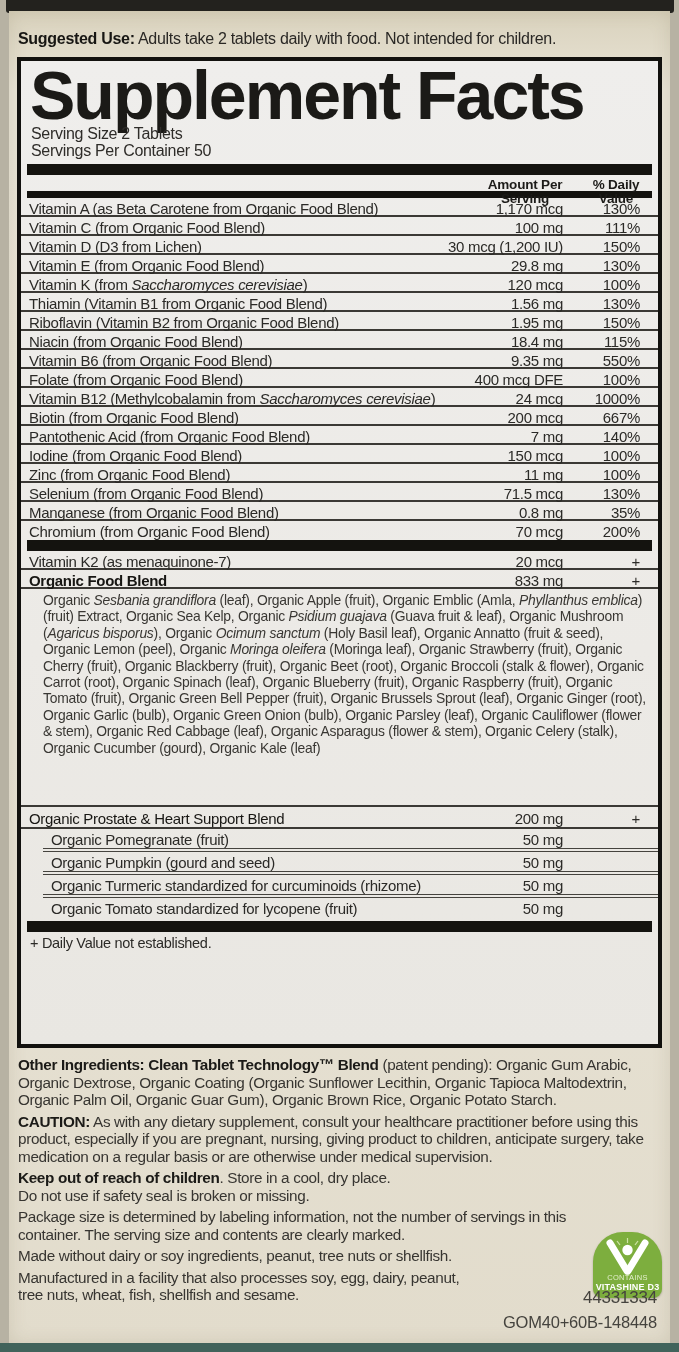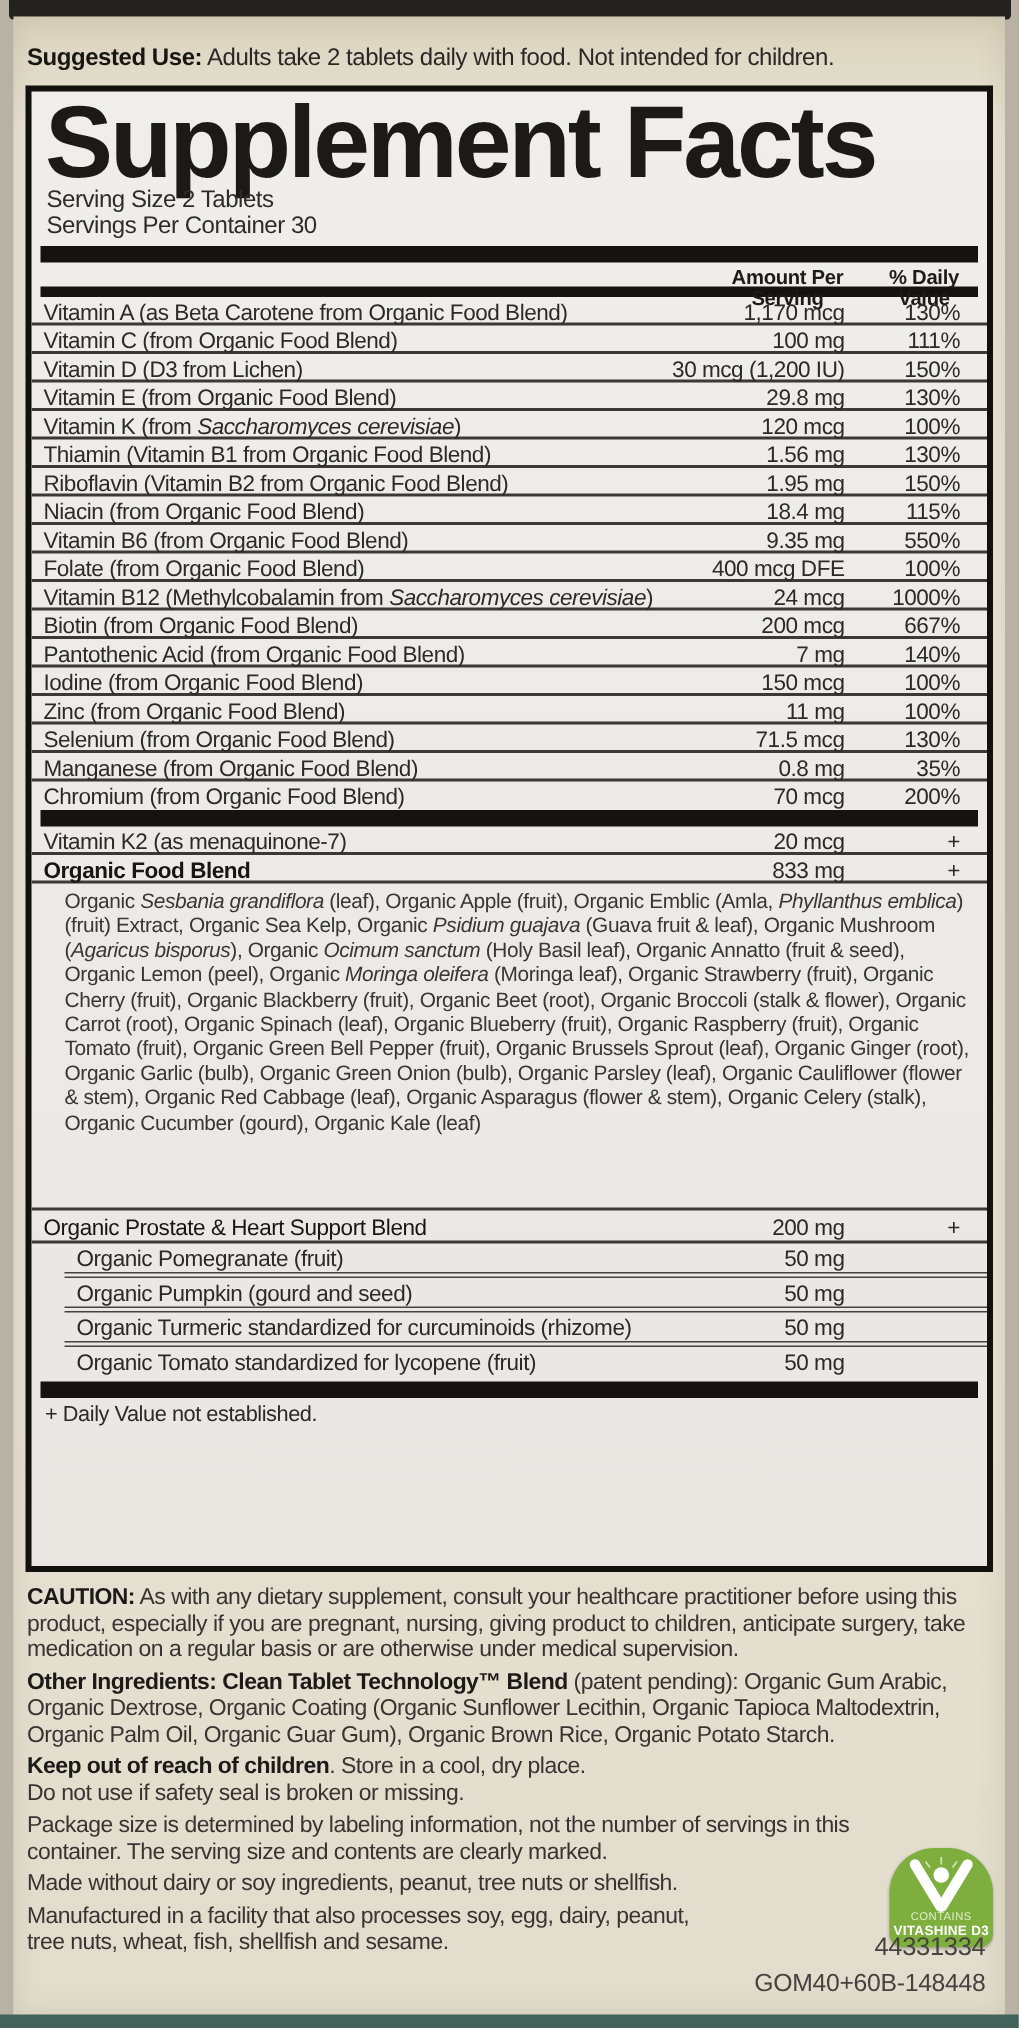--- a/index.html
+++ b/index.html
@@ -114,21 +114,21 @@
 <div class="page">
   <div class="top-strip" style="background: rgb(35, 34, 30);"></div>
   <div class="label-bg"></div>
   <div class="bottom-strip" style="background: rgb(65, 99, 91);"></div>
 
   <div class="suggested"><b>Suggested Use:</b><span> Adults take 2 tablets daily with food. Not intended for children.</span></div>
 
   <div class="facts-box">
     <div class="facts-title">Supplement Facts</div>
     <div class="serving-line">Serving Size 2 Tablets</div>
-    <div class="serving-line">Servings Per Container 30</div>
+    <div class="serving-line">Servings Per Container 50</div>
 
     <div class="bar bar-thick"></div>
 
     <div class="hdr-row">
       <div class="hdr-amt">Amount Per Serving</div>
       <div class="hdr-dv">% Daily Value</div>
     </div>
 
     <div class="bar bar-mid"></div>
 
@@ -266,22 +266,22 @@
           <span class="famt">50 mg</span>
         </div>
       </div>
 
     <div class="bar bar-section"></div>
 
     <div class="footnote">+ Daily Value not established.</div>
   </div>
 
   <div class="footer" id="footer-paragraphs">
+      <p class=""><b>Other Ingredients: Clean Tablet Technology™ Blend</b><span> (patent pending): Organic Gum Arabic, Organic Dextrose, Organic Coating (Organic Sunflower Lecithin, Organic Tapioca Maltodextrin, Organic Palm Oil, Organic Guar Gum), Organic Brown Rice, Organic Potato Starch.</span></p>
       <p class=""><b>CAUTION:</b><span> As with any dietary supplement, consult your healthcare practitioner before using this product, especially if you are pregnant, nursing, giving product to children, anticipate surgery, take medication on a regular basis or are otherwise under medical supervision.</span></p>
-      <p class=""><b>Other Ingredients: Clean Tablet Technology™ Blend</b><span> (patent pending): Organic Gum Arabic, Organic Dextrose, Organic Coating (Organic Sunflower Lecithin, Organic Tapioca Maltodextrin, Organic Palm Oil, Organic Guar Gum), Organic Brown Rice, Organic Potato Starch.</span></p>
       <p class=""><b>Keep out of reach of children</b><span>. Store in a cool, dry place.</span><br><span>Do not use if safety seal is broken or missing.</span></p>
       <p class="narrow"><span>Package size is determined by labeling information, not the number of servings in this container. The serving size and contents are clearly marked.</span></p>
       <p class="narrow"><span>Made without dairy or soy ingredients, peanut, tree nuts or shellfish.</span></p>
       <p class="narrow2"><span>Manufactured in a facility that also processes soy, egg, dairy, peanut, tree nuts, wheat, fish, shellfish and sesame.</span></p>
     </div>
 
   <div class="badge" style="background: rgb(125, 174, 62);">
     <svg class="v-icon" viewBox="0 0 69 40">
       <g stroke="#ffffff" stroke-width="7" stroke-linecap="round" fill="none">
         <line x1="17" y1="6" x2="34" y2="34"></line>

